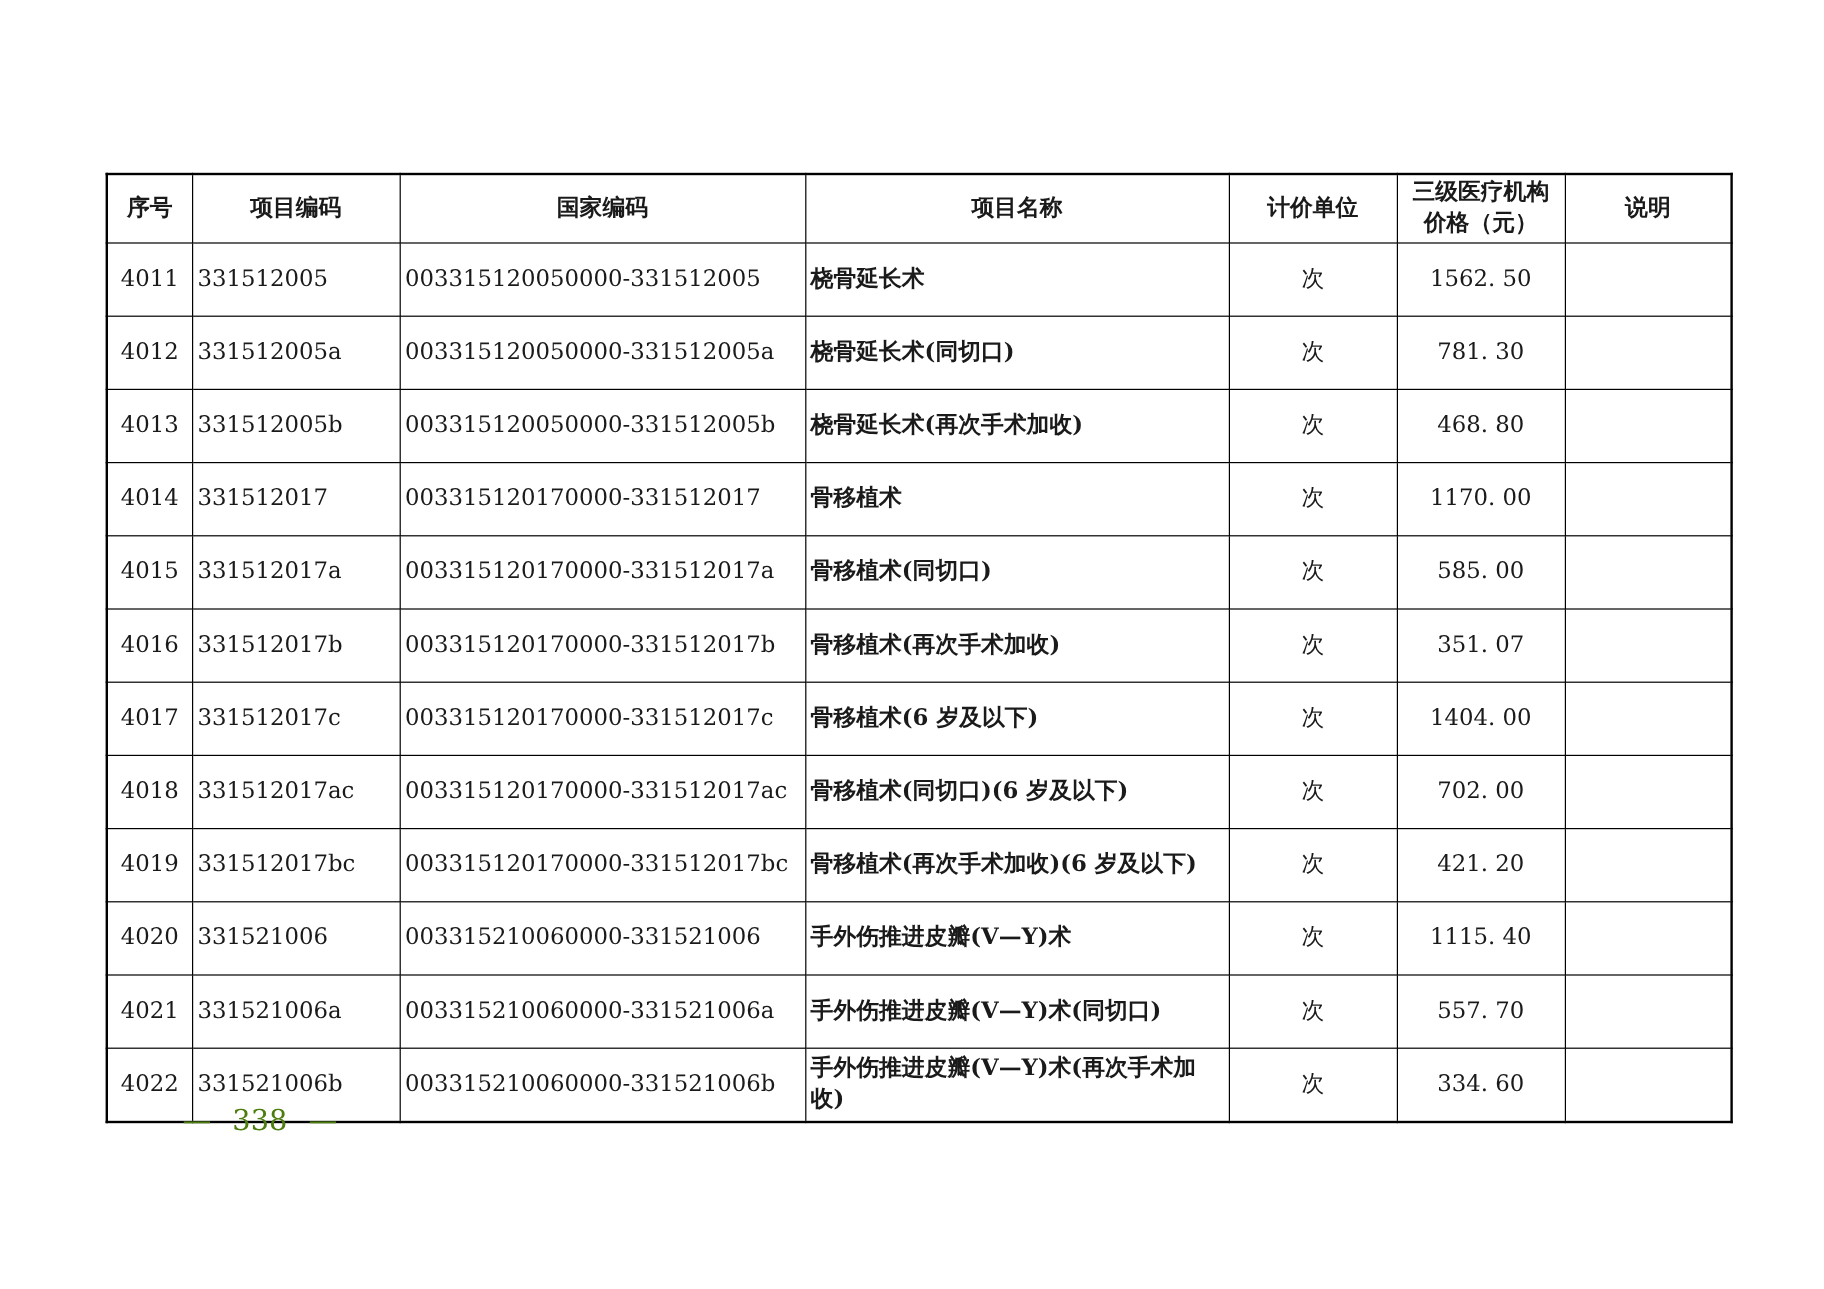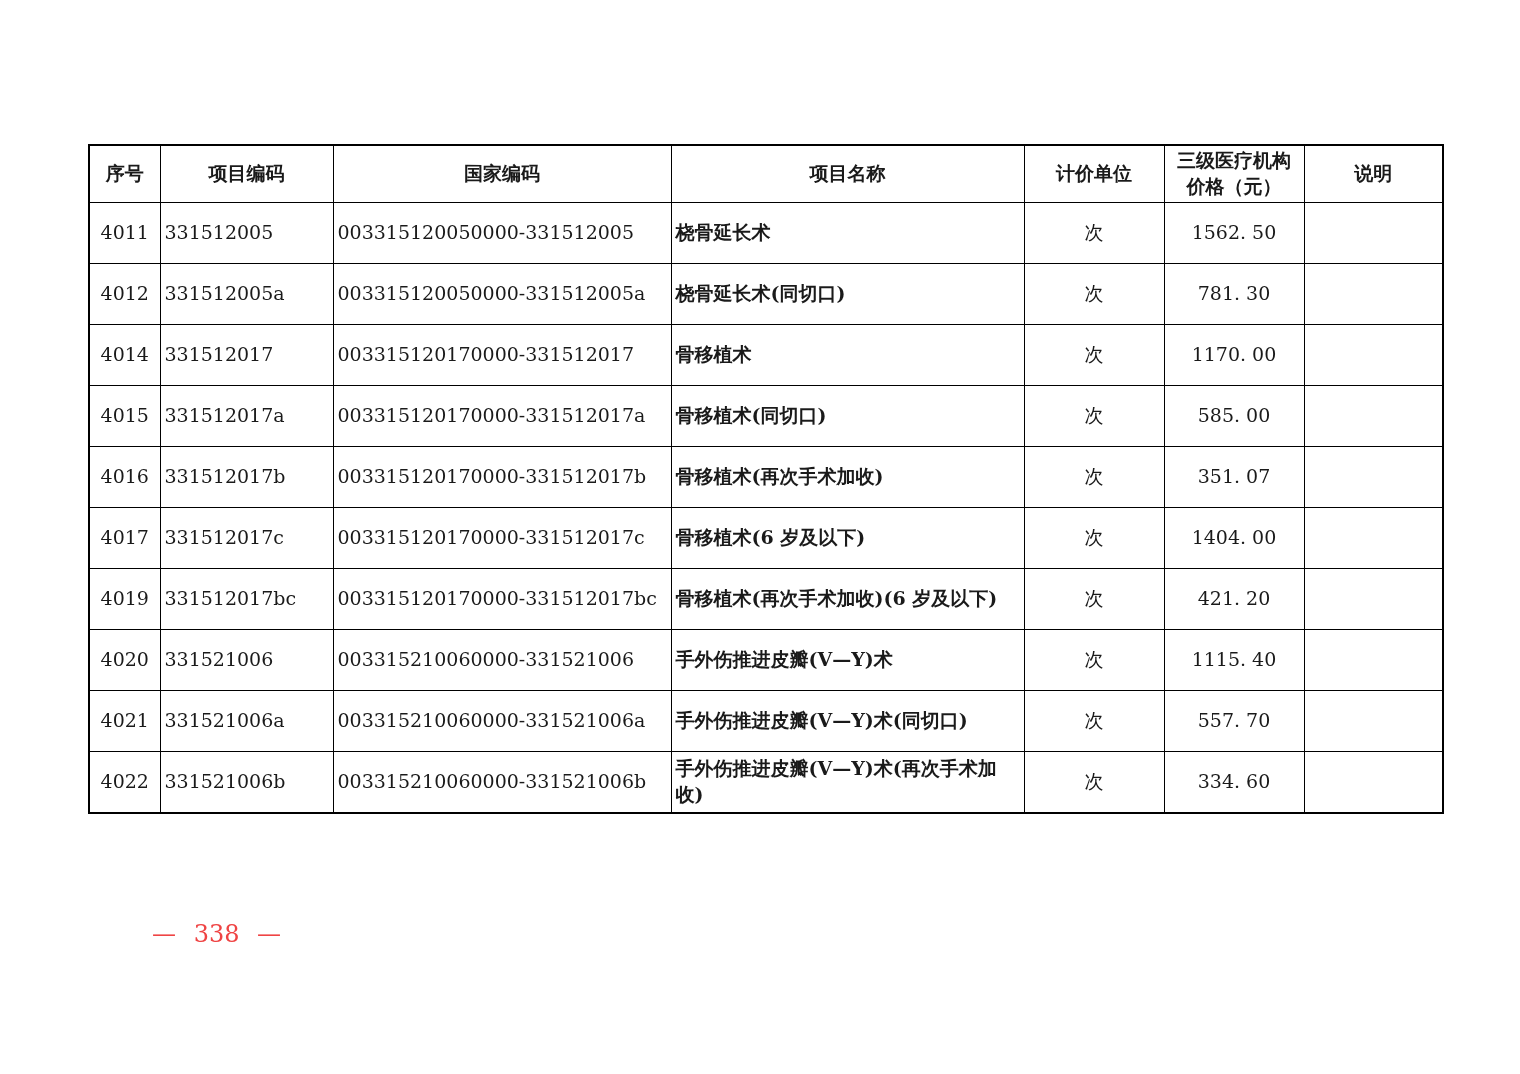--- a/index.html
+++ b/index.html
@@ -57,21 +57,21 @@
   td.col-national_code { text-align: left; padding-left: 4px; letter-spacing: 0px; }
   td.col-name  { text-align: left; padding: 2px 16px 2px 6px; font-weight: bold; }
   td.col-unit  { text-align: center; }
   td.col-price { text-align: center; }
   td.col-note  { text-align: center; }
   .page-footer {
     position: absolute;
     left: 152px;
     top: 920px;
     font-size: 24px;
-    color: #ef4444;
+    color: #4d7c0f;
     word-spacing: 10px;
     white-space: nowrap;
   }
 </style>
 </head>
 <body>
 
 <div class="page">
 
   <table class="price-table">
@@ -111,20 +111,29 @@
         <tr>
           <td class="col-seq">4012</td>
           <td class="col-project_code">331512005a</td>
           <td class="col-national_code">003315120050000-331512005a</td>
           <td class="col-name">桡骨延长术(同切口)</td>
           <td class="col-unit">次</td>
           <td class="col-price">781. 30</td>
           <td class="col-note"></td>
         </tr>
 
+        <tr>
+          <td class="col-seq">4013</td>
+          <td class="col-project_code">331512005b</td>
+          <td class="col-national_code">003315120050000-331512005b</td>
+          <td class="col-name">桡骨延长术(再次手术加收)</td>
+          <td class="col-unit">次</td>
+          <td class="col-price">468. 80</td>
+          <td class="col-note"></td>
+        </tr>
 
         <tr>
           <td class="col-seq">4014</td>
           <td class="col-project_code">331512017</td>
           <td class="col-national_code">003315120170000-331512017</td>
           <td class="col-name">骨移植术</td>
           <td class="col-unit">次</td>
           <td class="col-price">1170. 00</td>
           <td class="col-note"></td>
         </tr>
@@ -152,20 +161,29 @@
         <tr>
           <td class="col-seq">4017</td>
           <td class="col-project_code">331512017c</td>
           <td class="col-national_code">003315120170000-331512017c</td>
           <td class="col-name">骨移植术(6 岁及以下)</td>
           <td class="col-unit">次</td>
           <td class="col-price">1404. 00</td>
           <td class="col-note"></td>
         </tr>
 
+        <tr>
+          <td class="col-seq">4018</td>
+          <td class="col-project_code">331512017ac</td>
+          <td class="col-national_code">003315120170000-331512017ac</td>
+          <td class="col-name">骨移植术(同切口)(6 岁及以下)</td>
+          <td class="col-unit">次</td>
+          <td class="col-price">702. 00</td>
+          <td class="col-note"></td>
+        </tr>
 
         <tr>
           <td class="col-seq">4019</td>
           <td class="col-project_code">331512017bc</td>
           <td class="col-national_code">003315120170000-331512017bc</td>
           <td class="col-name">骨移植术(再次手术加收)(6 岁及以下)</td>
           <td class="col-unit">次</td>
           <td class="col-price">421. 20</td>
           <td class="col-note"></td>
         </tr>

